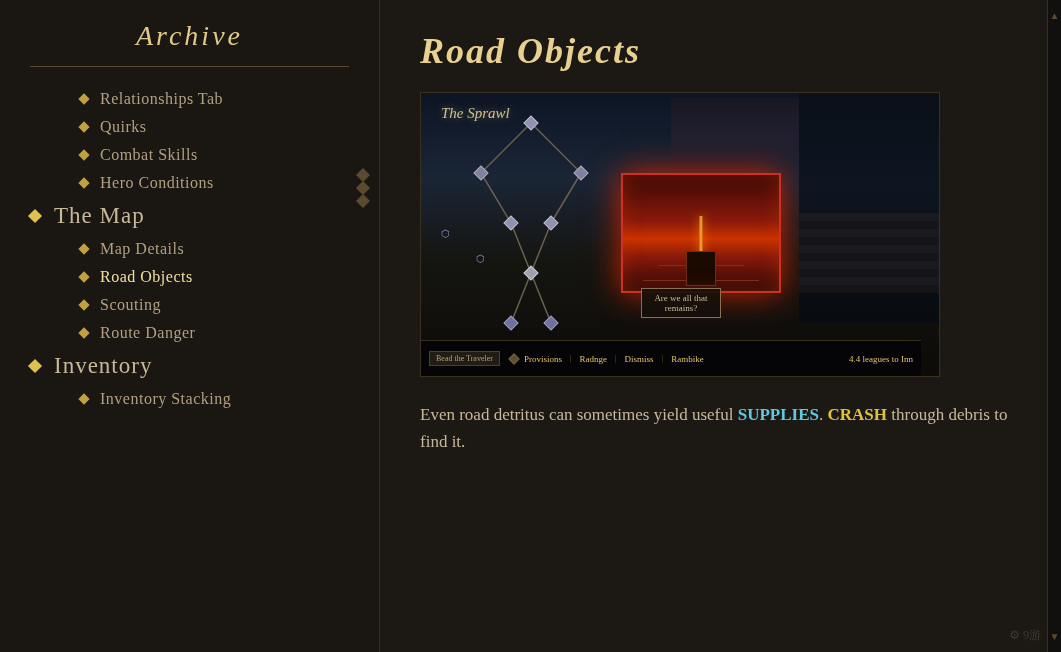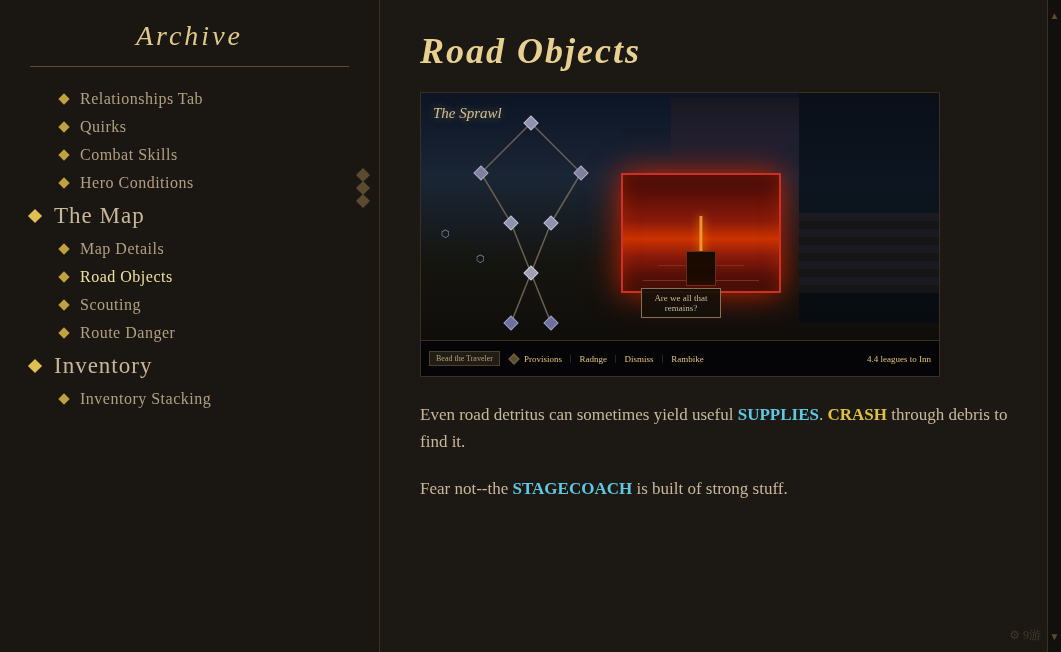--- a/index.html
+++ b/index.html
@@ -58,21 +58,21 @@
       height: 10px;
       background-color: #e0c050;
       transform: rotate(45deg);
       margin-right: 14px;
       flex-shrink: 0;
     }
 
     .nav-sub-item {
       display: flex;
       align-items: center;
-      padding: 5px 30px 5px 60px;
+      padding: 5px 30px 5px 80px;
       cursor: pointer;
       font-size: 16px;
       color: #b0a080;
       letter-spacing: 0.5px;
     }
 
     .nav-sub-item .diamond-small {
       width: 8px;
       height: 8px;
       background-color: #c0a040;
@@ -117,21 +117,21 @@
     .screenshot-inner {
       width: 100%;
       height: 100%;
       background: linear-gradient(135deg, #1a1a2e 0%, #16213e 30%, #0f3460 50%, #1a0a0a 70%, #0d0d0d 100%);
       position: relative;
     }
 
     .scene-label {
       position: absolute;
       top: 12px;
-      left: 12px;
+      left: 20px;
       color: #c8c0a0;
       font-size: 14px;
       font-style: italic;
       font-family: 'Georgia', serif;
     }
 
     
     .map-svg {
       position: absolute;
       top: 20px;
@@ -172,21 +172,21 @@
       font-family: 'Georgia', serif;
       width: 80px;
       text-align: center;
     }
 
     
     .hud-bar {
       position: absolute;
       bottom: 0;
       left: 0;
-      right: 0;
+      right: 18px;
       height: 36px;
       background: rgba(5, 5, 8, 0.95);
       border-top: 1px solid #3a3020;
       display: flex;
       align-items: center;
       gap: 6px;
       padding: 0 8px;
     }
 
     .hud-btn {
@@ -443,25 +443,20 @@
       </div>
     </div>
   </div>
 
   <div class="description-block">
     <p class="desc-text">
       <span>Even road detritus can sometimes yield useful </span><span class="highlight-blue">SUPPLIES</span><span>. </span><span class="highlight-yellow">CRASH</span><span> through debris to find it.</span>
     </p>
   </div>
 
-  <div class="description-block">
-    <p class="desc-text">
-      <span>Fear not--the </span><span class="highlight-blue">STAGECOACH</span><span> is built of strong stuff.</span>
-    </p>
-  </div>
 
   <div class="right-scrollbar">
     <span class="scroll-arrow">▲</span>
     <div style="flex:1;"></div>
     <span class="scroll-arrow">▼</span>
   </div>
 
   <div class="watermark">
     <span>⚙</span>
     <span>9游</span>

